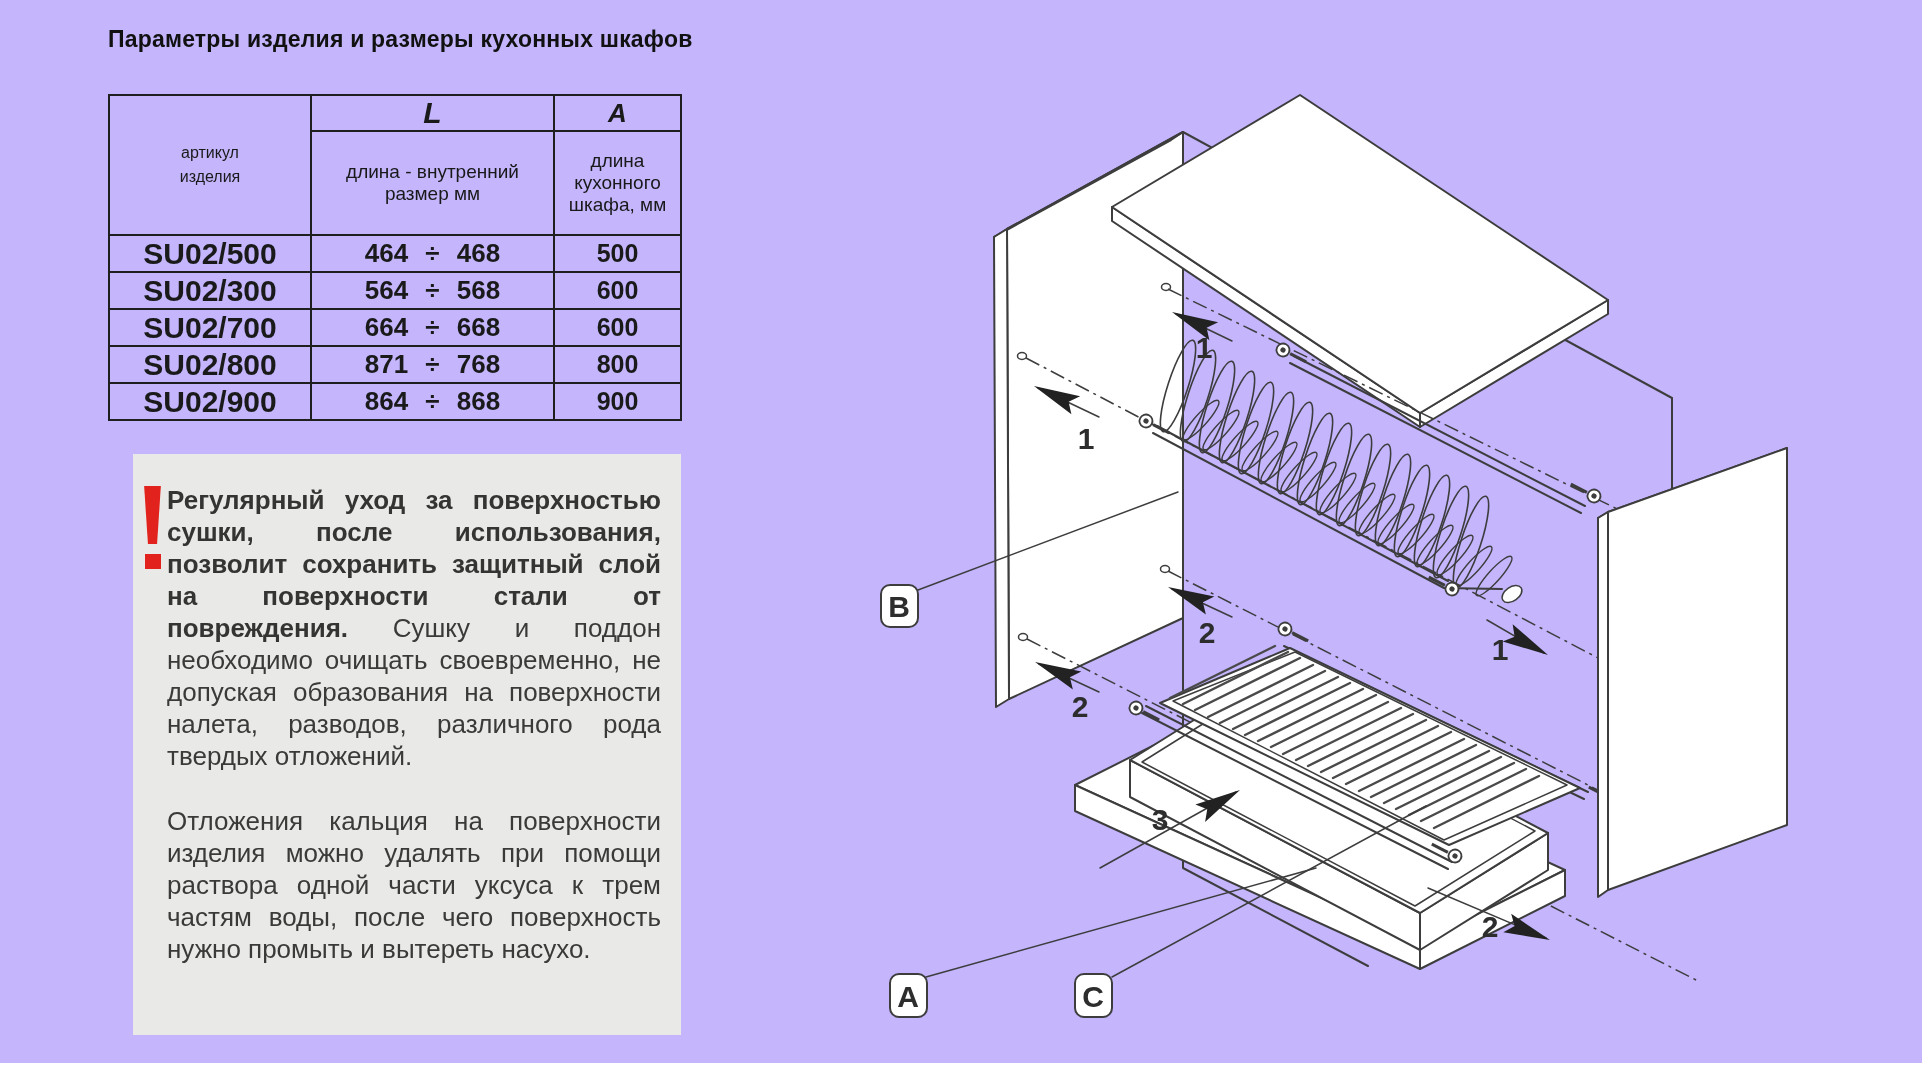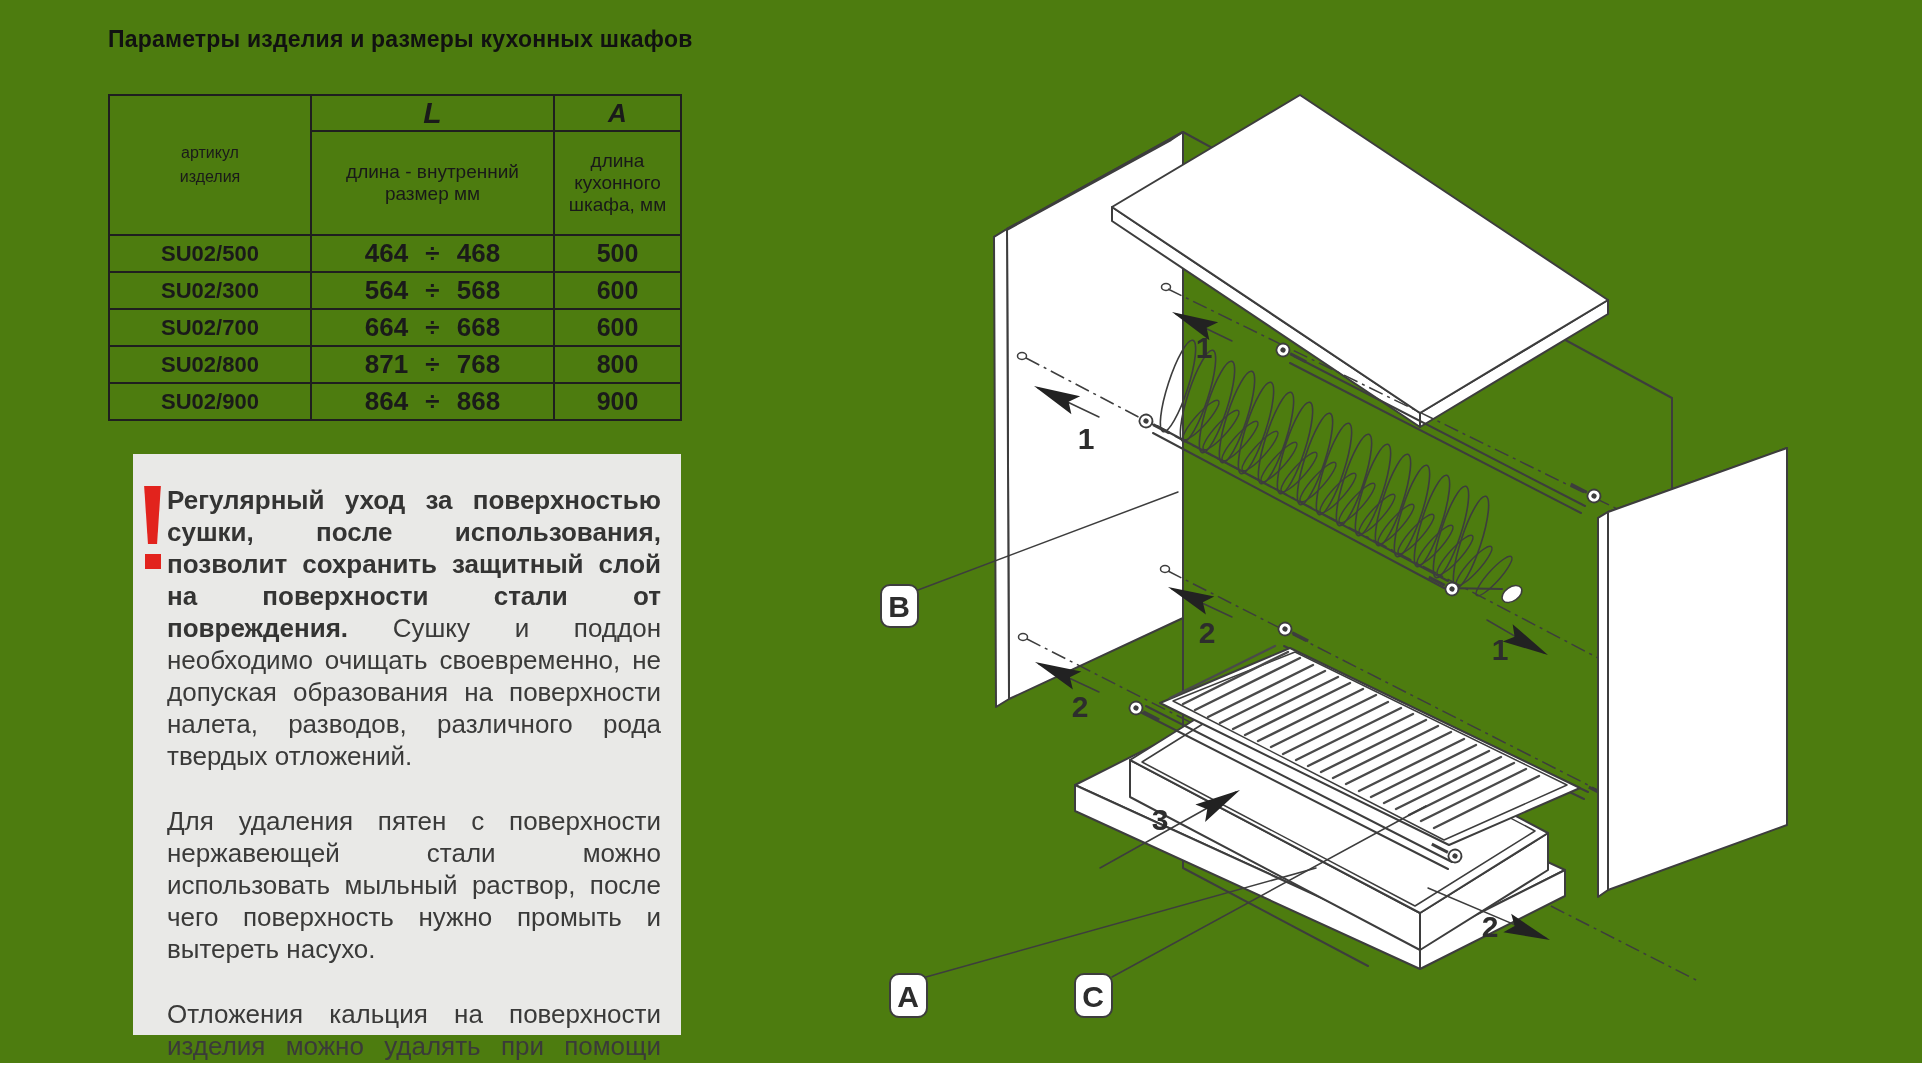--- a/index.html
+++ b/index.html
@@ -1,35 +1,35 @@
 <!DOCTYPE html>
 <html><head>
 <meta charset="utf-8">
 <style>
   html,body{margin:0;padding:0;background:#fff;}
-  .page{position:relative;width:1922px;height:1063px;background:#4d7c0f;overflow:hidden;
+  .page{position:relative;width:1922px;height:1063px;background:#c4b5fd;overflow:hidden;
         font-family:"Liberation Sans",sans-serif;color:#1a1a1a;}
   
   .title{position:absolute;left:108px;top:26px;font-size:23px;font-weight:bold;
          letter-spacing:.2px;color:#111;}
   
   table.dim{position:absolute;left:108px;top:94px;width:572px;border-collapse:collapse;
             table-layout:fixed;}
   table.dim th,table.dim td{border:2px solid #1f1f1f;padding:0;text-align:center;
             vertical-align:middle;overflow:hidden;}
   .c-art{width:202px}.c-l{width:243px}.c-a{width:127px}
   tr.hrow1{height:36px} tr.hrow2{height:104px} tr.drow{height:37px}
   .sym-l{font-size:30px;font-weight:bold;font-style:italic;}
   .sym-a{font-size:26px;font-weight:bold;font-style:italic;}
   .hdr-small{font-size:19px;font-weight:normal;line-height:22px;color:#191919;}
   .hdr-art span{display:block;max-width:95px;margin:0 auto;font-size:16px;line-height:24px;
             font-weight:normal;}
   .hdr-ldesc span{display:block;max-width:225px;margin:0 auto;}
   .hdr-adesc span{display:block;max-width:108px;margin:16px auto;}
-  td.v-art{font-size:22px;font-weight:bold;border-radius:15px;}
+  td.v-art{font-size:30px;font-weight:bold;border-radius:15px;}
   td.v-l{font-size:26px;font-weight:bold;word-spacing:10px;}
   td.v-a{font-size:25px;font-weight:bold;}
   
   .note{position:absolute;left:133px;top:454px;width:548px;height:581px;background:#e9e9e7;}
   .excl-bar{position:absolute;left:10px;top:32px;width:19px;height:58px;background:#e2231d;
             clip-path:polygon(6% 0,94% 0,74% 100%,26% 100%);}
   .excl-dot{position:absolute;left:12px;top:100px;width:16px;height:15px;background:#e2231d;}
   .note-text{position:absolute;left:34px;top:30px;width:494px;font-size:26px;line-height:32px;
              text-align:justify;color:#3a3a39;}
   .note-text p{margin:0;}
@@ -102,21 +102,20 @@
       <td class="v-a">900</td>
     </tr>
   </tbody>
     </table>
 
   <div class="note">
     <div class="excl-bar"></div>
     <div class="excl-dot"></div>
     <div class="note-text">
       <p><b>Регулярный уход за поверхностью сушки, после использования, позволит сохранить защитный слой на поверхности стали от повреждения.</b><span> Сушку и поддон необходимо очищать своевременно, не допуская образования на поверхности налета, разводов, различного рода твердых отложений.</span></p>
-      <p>Для удаления пятен с поверхности нержавеющей стали можно использовать мыльный раствор, после чего поверхность нужно промыть и вытереть насухо.</p>
       <p>Отложения кальция на поверхности изделия можно удалять при помощи раствора одной части уксуса к трем частям воды, после чего поверхность нужно промыть и вытереть насухо.</p>
     </div>
   </div>
 
   <svg class="diagram" width="1922" height="1080" viewBox="0 0 1922 1080">
     <defs>
       <g id="lp">
           <ellipse cx="0" cy="0" rx="10" ry="48" transform="rotate(18)" fill="none" stroke="#3d3d3d" stroke-width="1.6"></ellipse>
         </g>
       <g id="ls">

